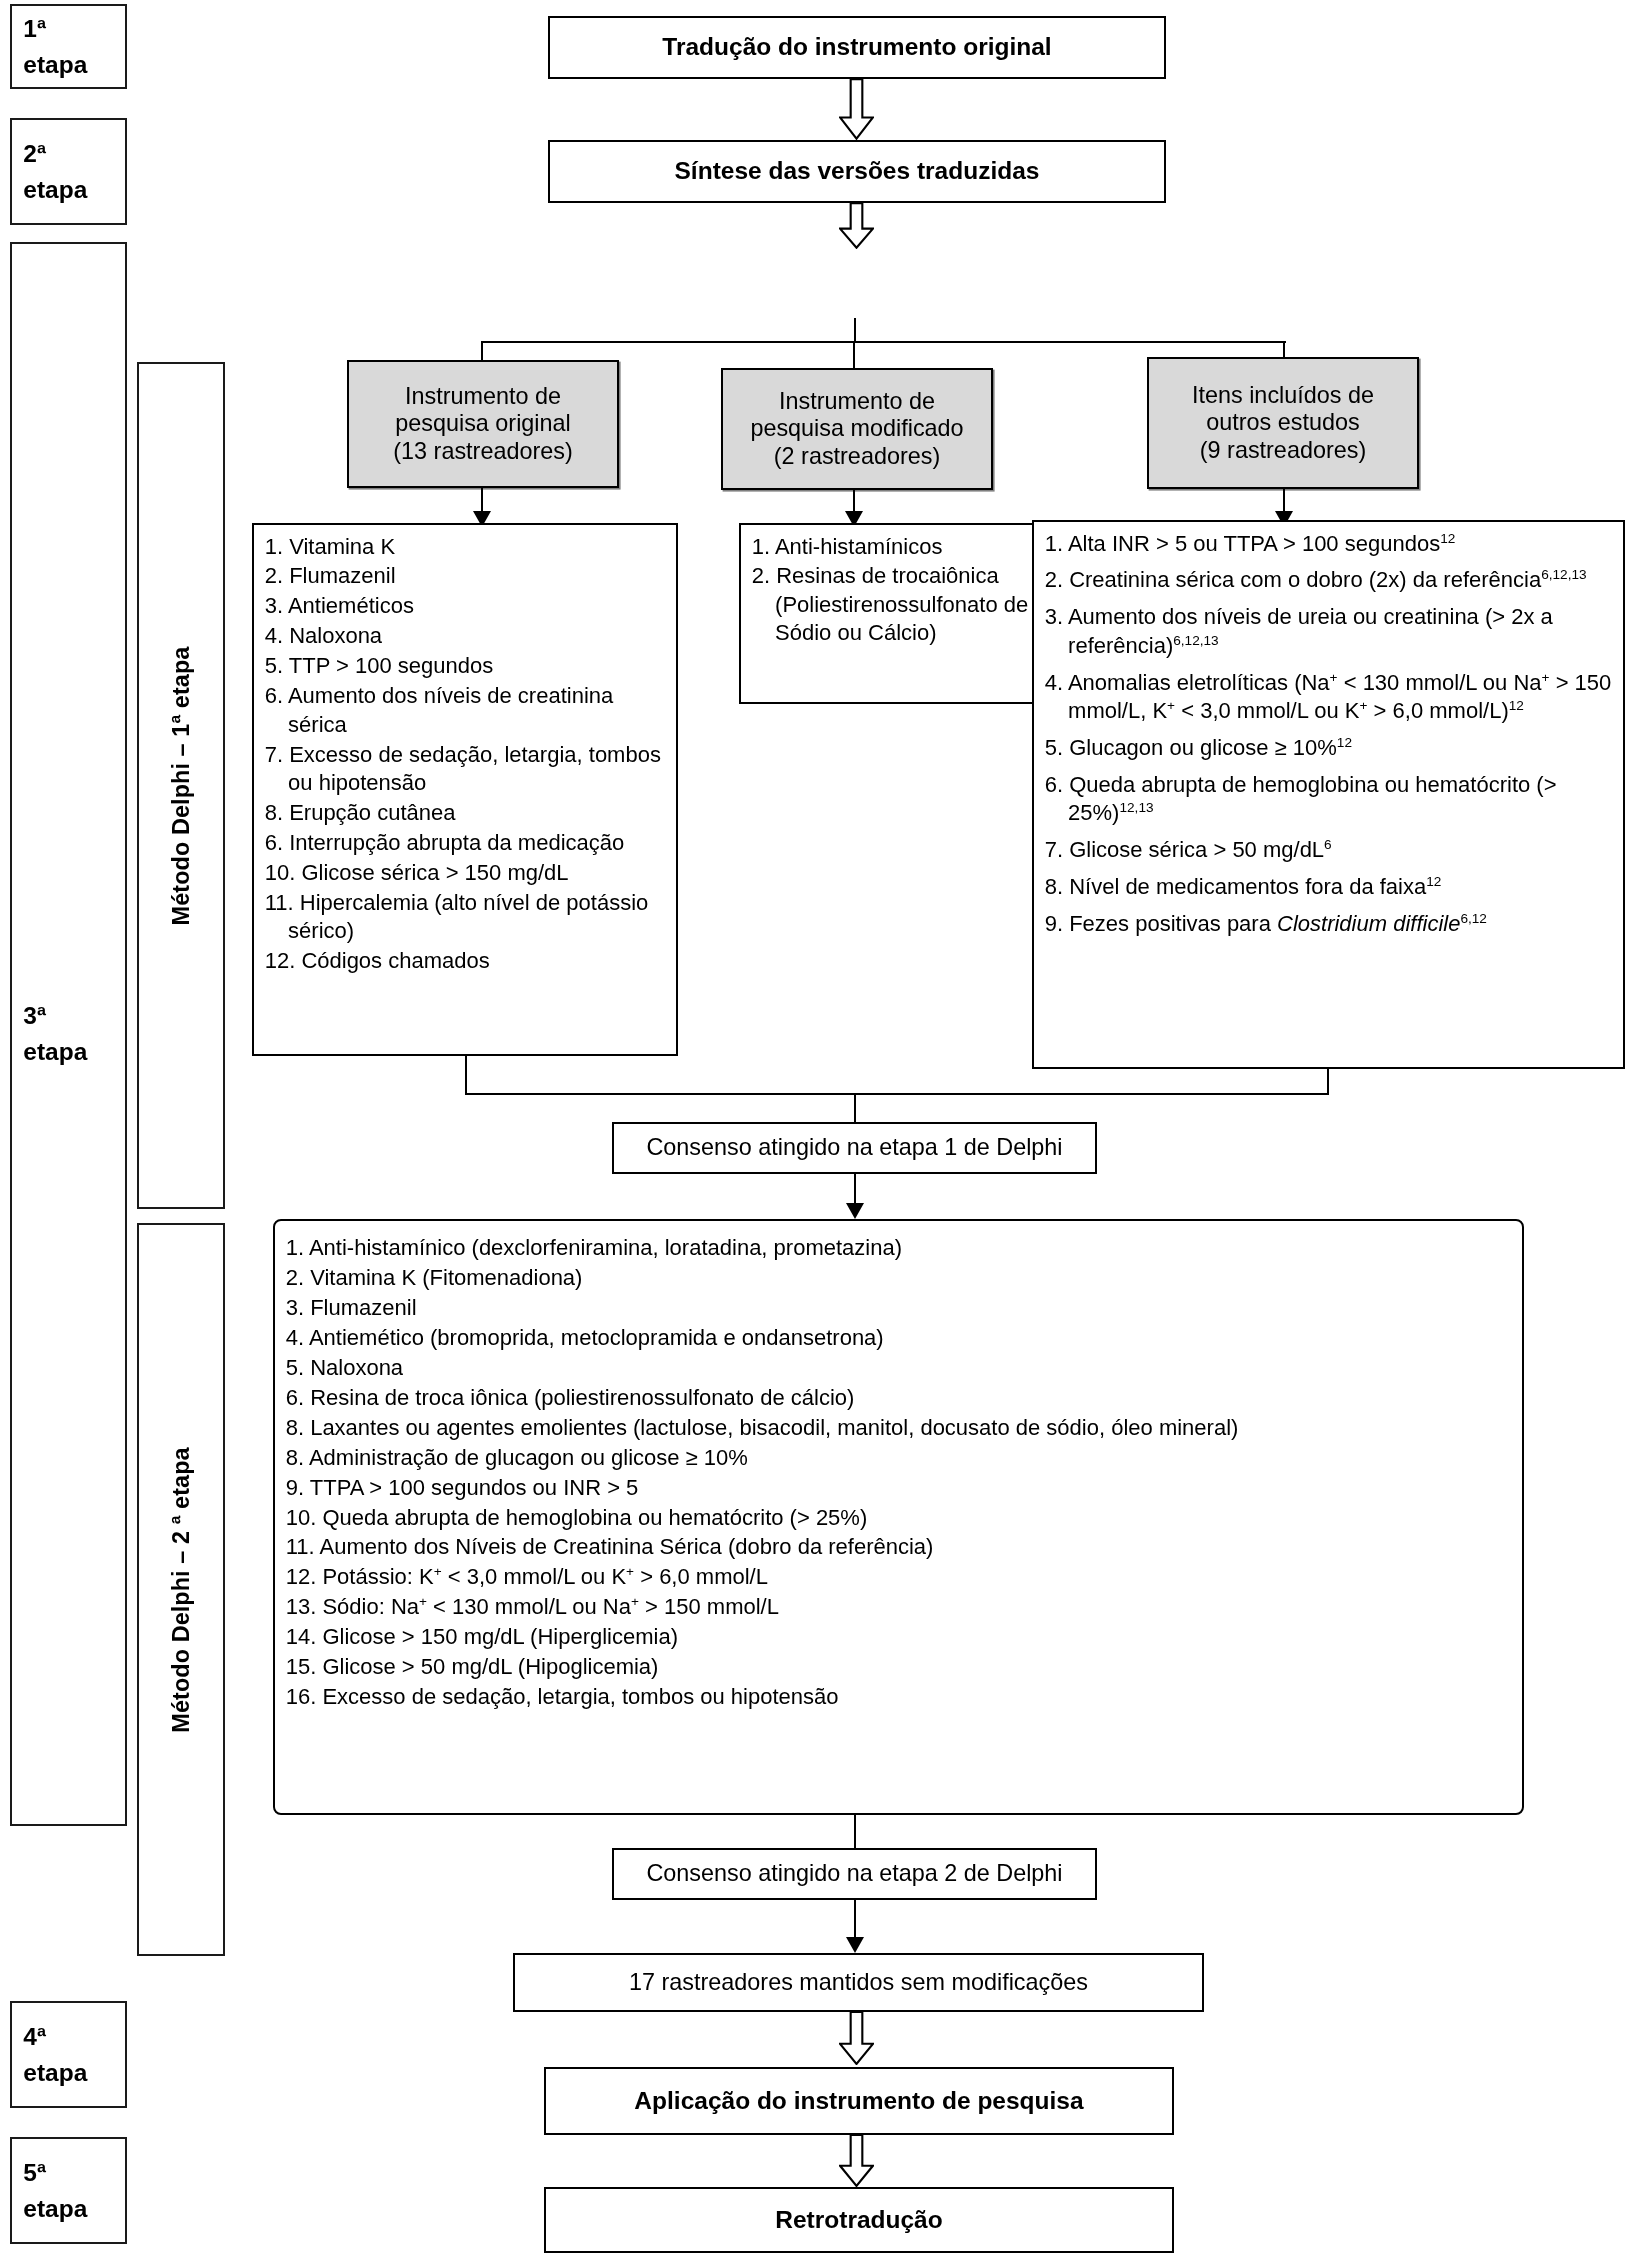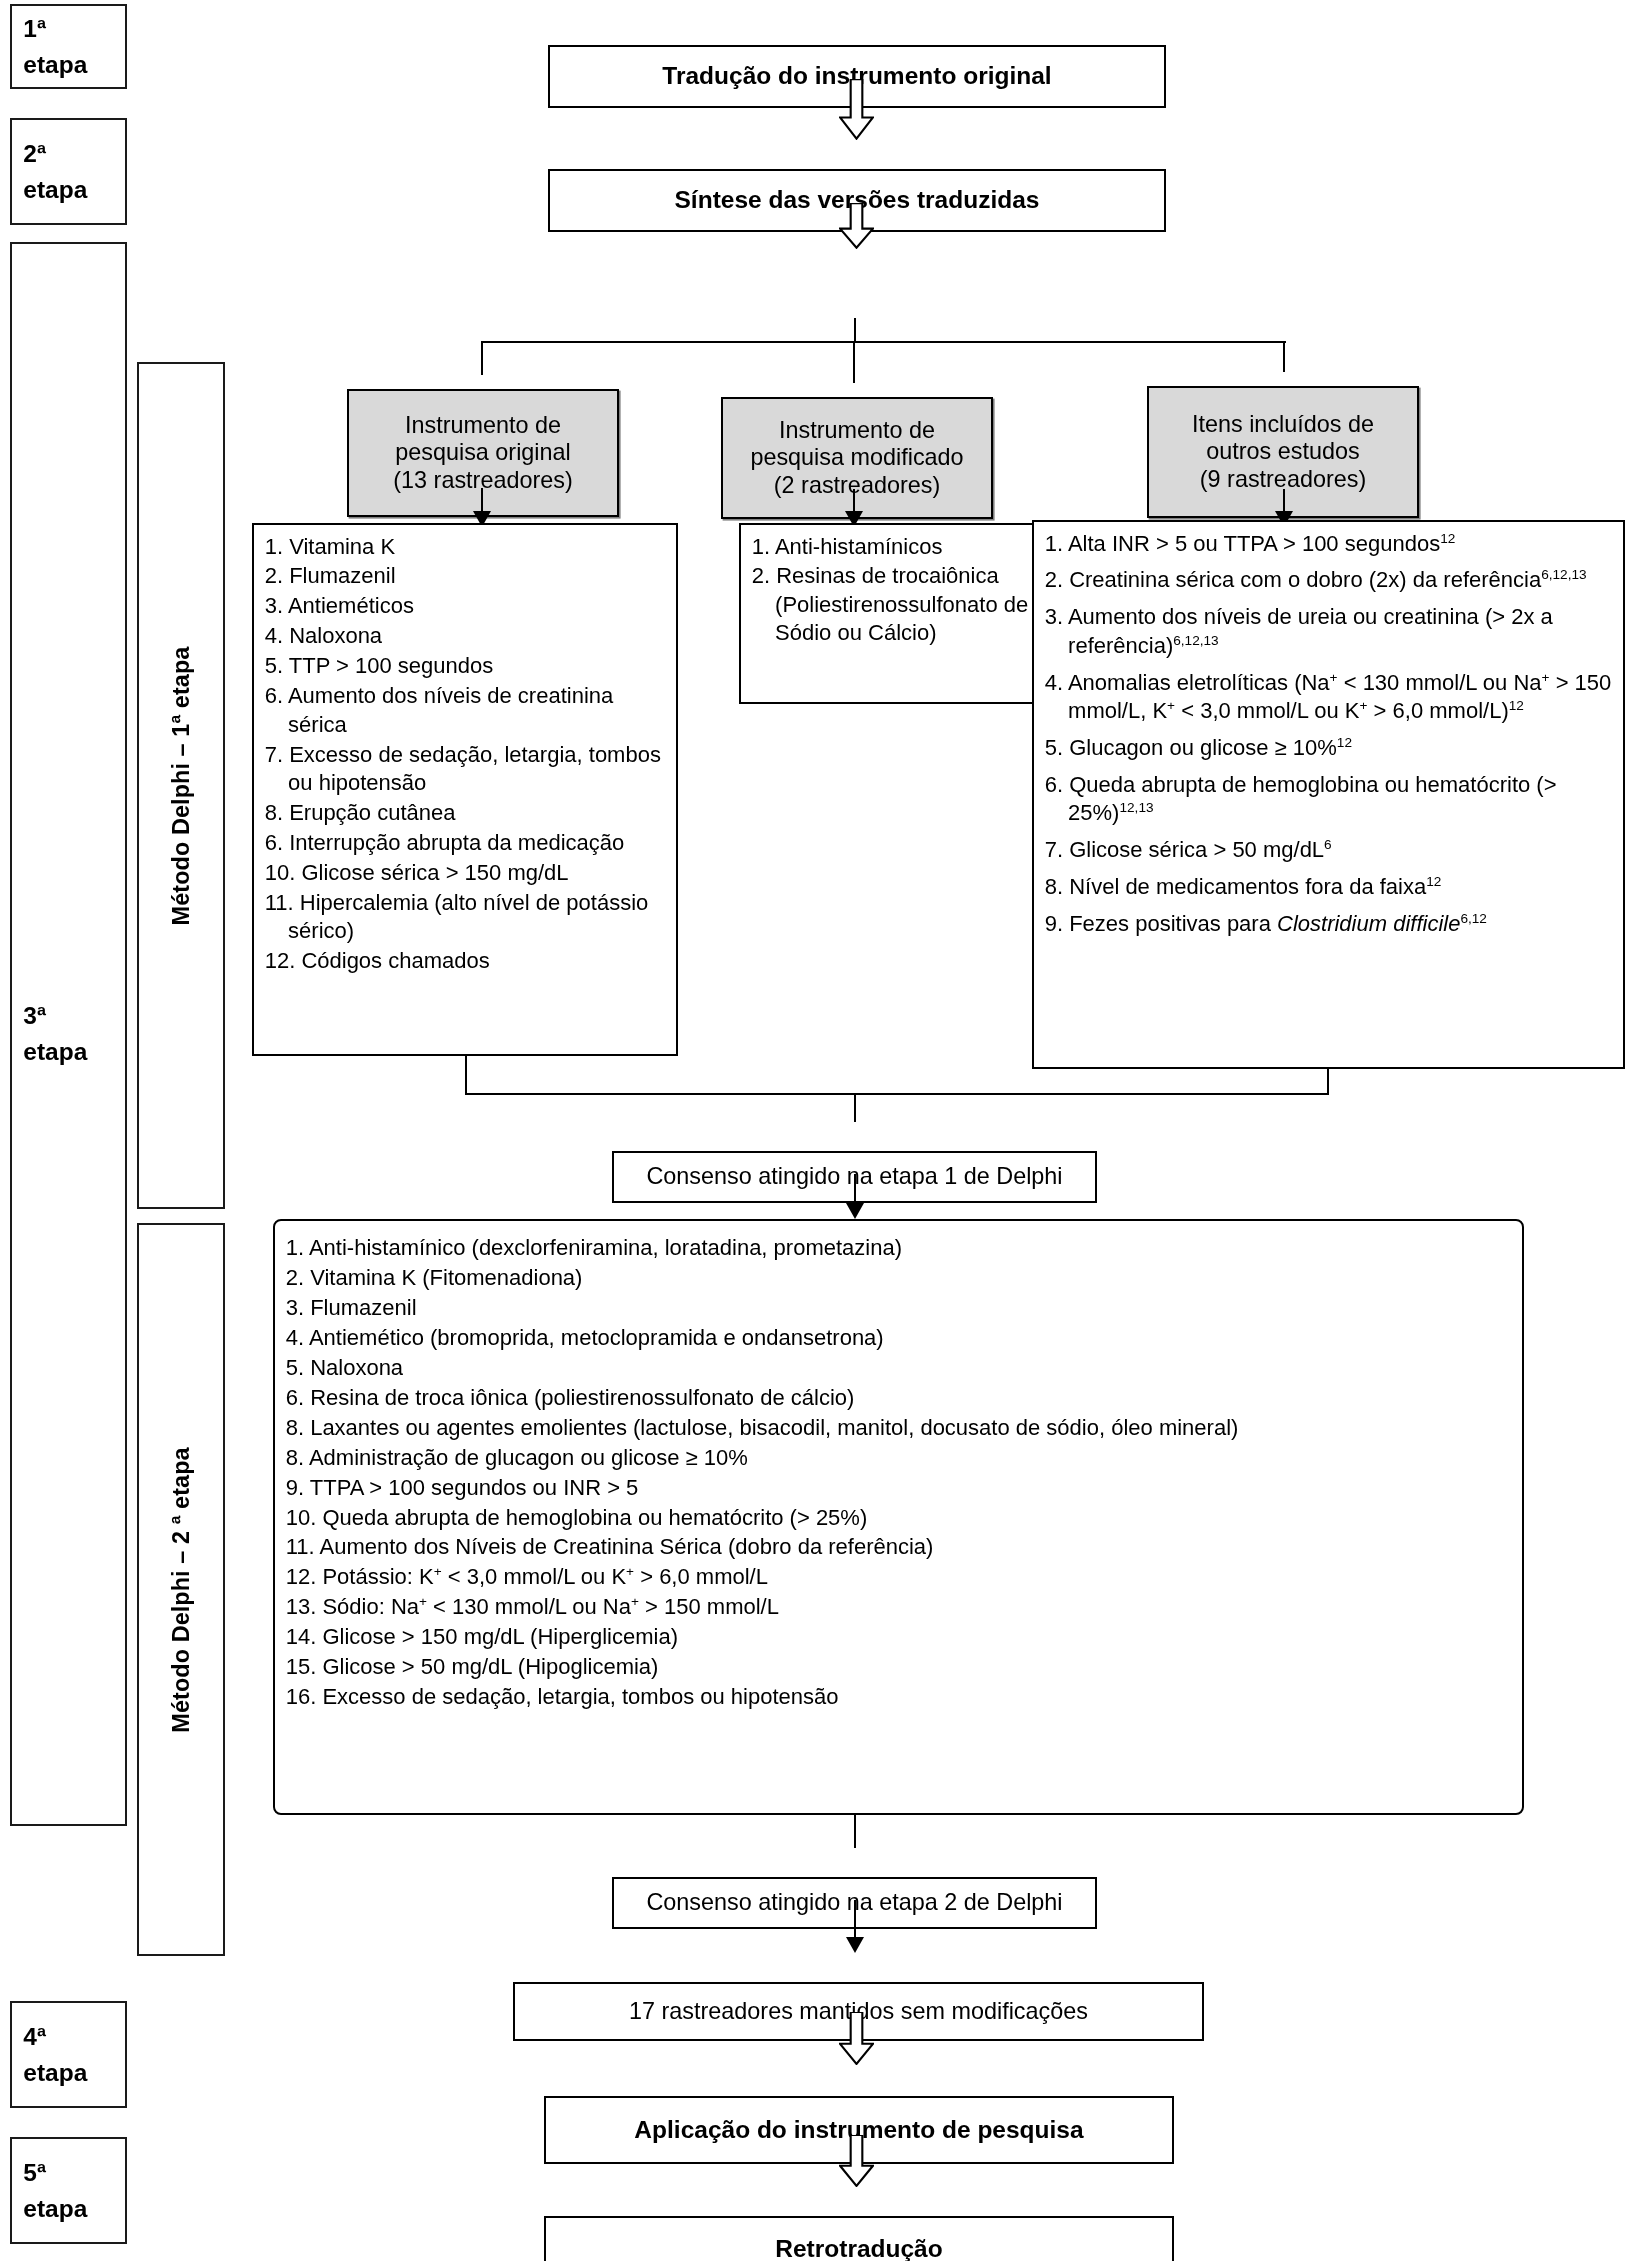--- a/index.html
+++ b/index.html
@@ -20,21 +20,20 @@
   .box{
     position:absolute;
     box-sizing:border-box;
     border:2.1px solid #000;
     background:#fff;
     display:flex;
     align-items:center;
     justify-content:center;
     text-align:center;
     line-height:1.18;
-    margin-top:29px;
   }
   .box.bold{font-weight:bold;}
   .gray{
     background:#d9d9d9;
     border:2.1px solid #000;
     box-shadow:1.6px 1.6px 0 0 #808080;
   }
   .stepbox{
     position:absolute;
     box-sizing:border-box;

